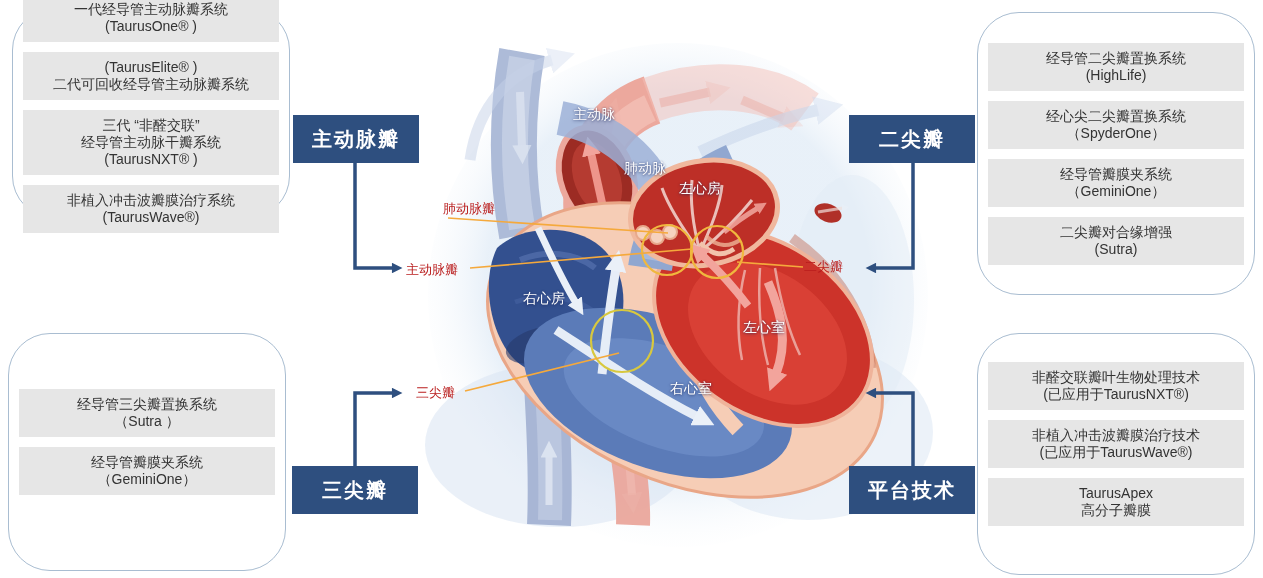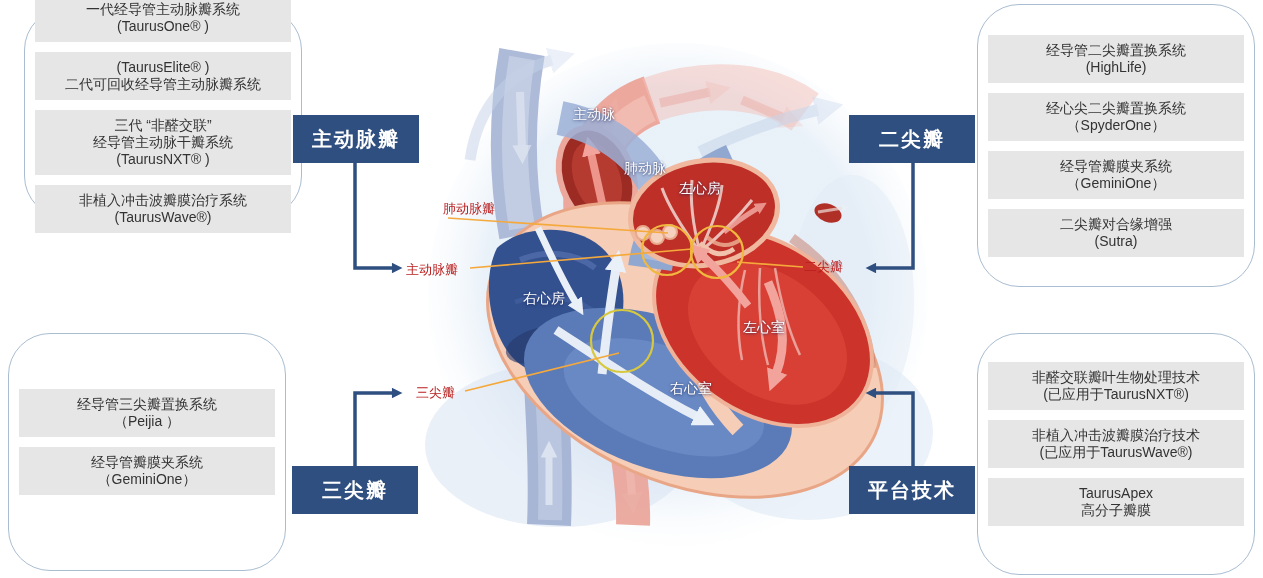--- a/index.html
+++ b/index.html
@@ -195,41 +195,41 @@
   <span class="hlabel dark" style="left:443px;top:200px">肺动脉瓣</span>
   <span class="hlabel dark" style="left:406px;top:261px">主动脉瓣</span>
   <span class="hlabel dark" style="left:804px;top:258px">二尖瓣</span>
   <span class="hlabel dark" style="left:416px;top:384px">三尖瓣</span>
 
   <div class="tag" style="left:293px;top:115px">主动脉瓣</div>
   <div class="tag" style="left:849px;top:115px">二尖瓣</div>
   <div class="tag" style="left:292px;top:466px">三尖瓣</div>
   <div class="tag" style="left:849px;top:466px">平台技术</div>
 
-  <div class="panel" style="left:24px;top:8px;height:210px">
+  <div class="panel" style="left:12px;top:8px;height:210px">
     <div class="item">
       <div class="line">一代经导管主动脉瓣系统</div>
       <div class="line">(TaurusOne® )</div>
     </div>
     <div class="item">
       <div class="line">(TaurusElite® )</div>
       <div class="line">二代可回收经导管主动脉瓣系统</div>
     </div>
     <div class="item">
       <div class="line">三代 “非醛交联”</div>
       <div class="line">经导管主动脉干瓣系统</div>
       <div class="line">(TaurusNXT® )</div>
     </div>
     <div class="item">
       <div class="line">非植入冲击波瓣膜治疗系统</div>
       <div class="line">(TaurusWave®)</div>
     </div>
   </div>
 
-  <div class="panel" style="left:977px;top:4px;height:283px">
+  <div class="panel" style="left:977px;top:12px;height:283px">
     <div class="item">
       <div class="line">经导管二尖瓣置换系统</div>
       <div class="line">(HighLife)</div>
     </div>
     <div class="item">
       <div class="line">经心尖二尖瓣置换系统</div>
       <div class="line">（SpyderOne）</div>
     </div>
     <div class="item">
       <div class="line">经导管瓣膜夹系统</div>
@@ -237,21 +237,21 @@
     </div>
     <div class="item">
       <div class="line">二尖瓣对合缘增强</div>
       <div class="line">(Sutra)</div>
     </div>
   </div>
 
   <div class="panel bottom" style="left:8px;top:333px;height:238px">
     <div class="item">
       <div class="line">经导管三尖瓣置换系统</div>
-      <div class="line">（Peijia ）</div>
+      <div class="line">（Sutra ）</div>
     </div>
     <div class="item">
       <div class="line">经导管瓣膜夹系统</div>
       <div class="line">（GeminiOne）</div>
     </div>
   </div>
 
   <div class="panel bottom" style="left:977px;top:333px;height:242px">
     <div class="item">
       <div class="line">非醛交联瓣叶生物处理技术</div>

